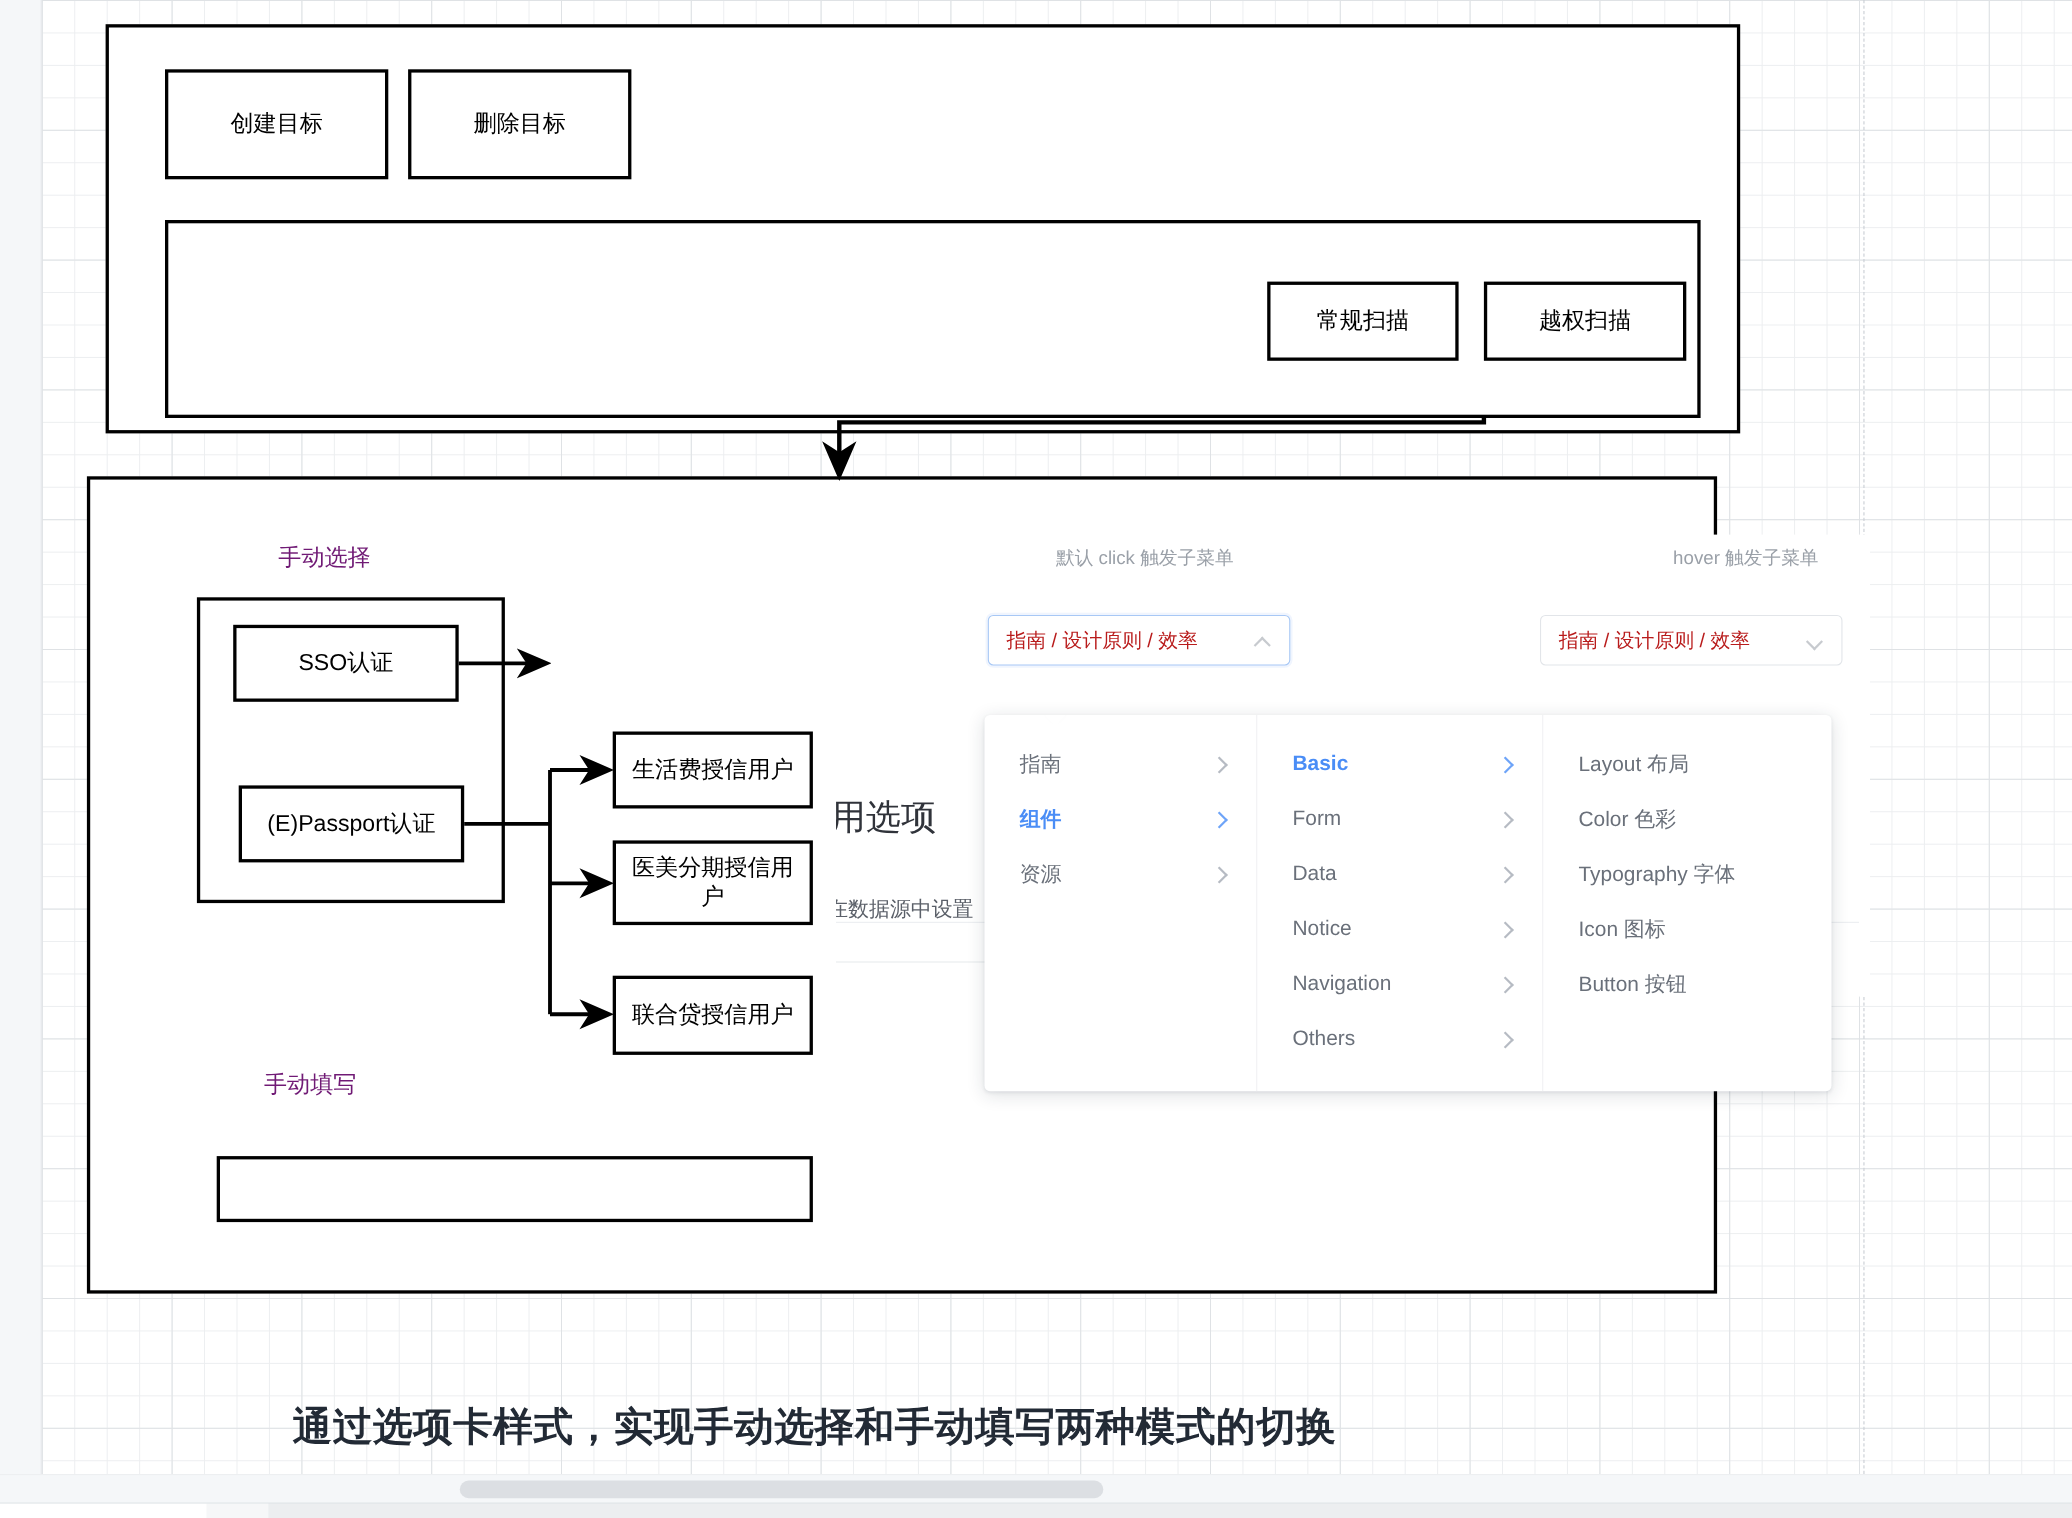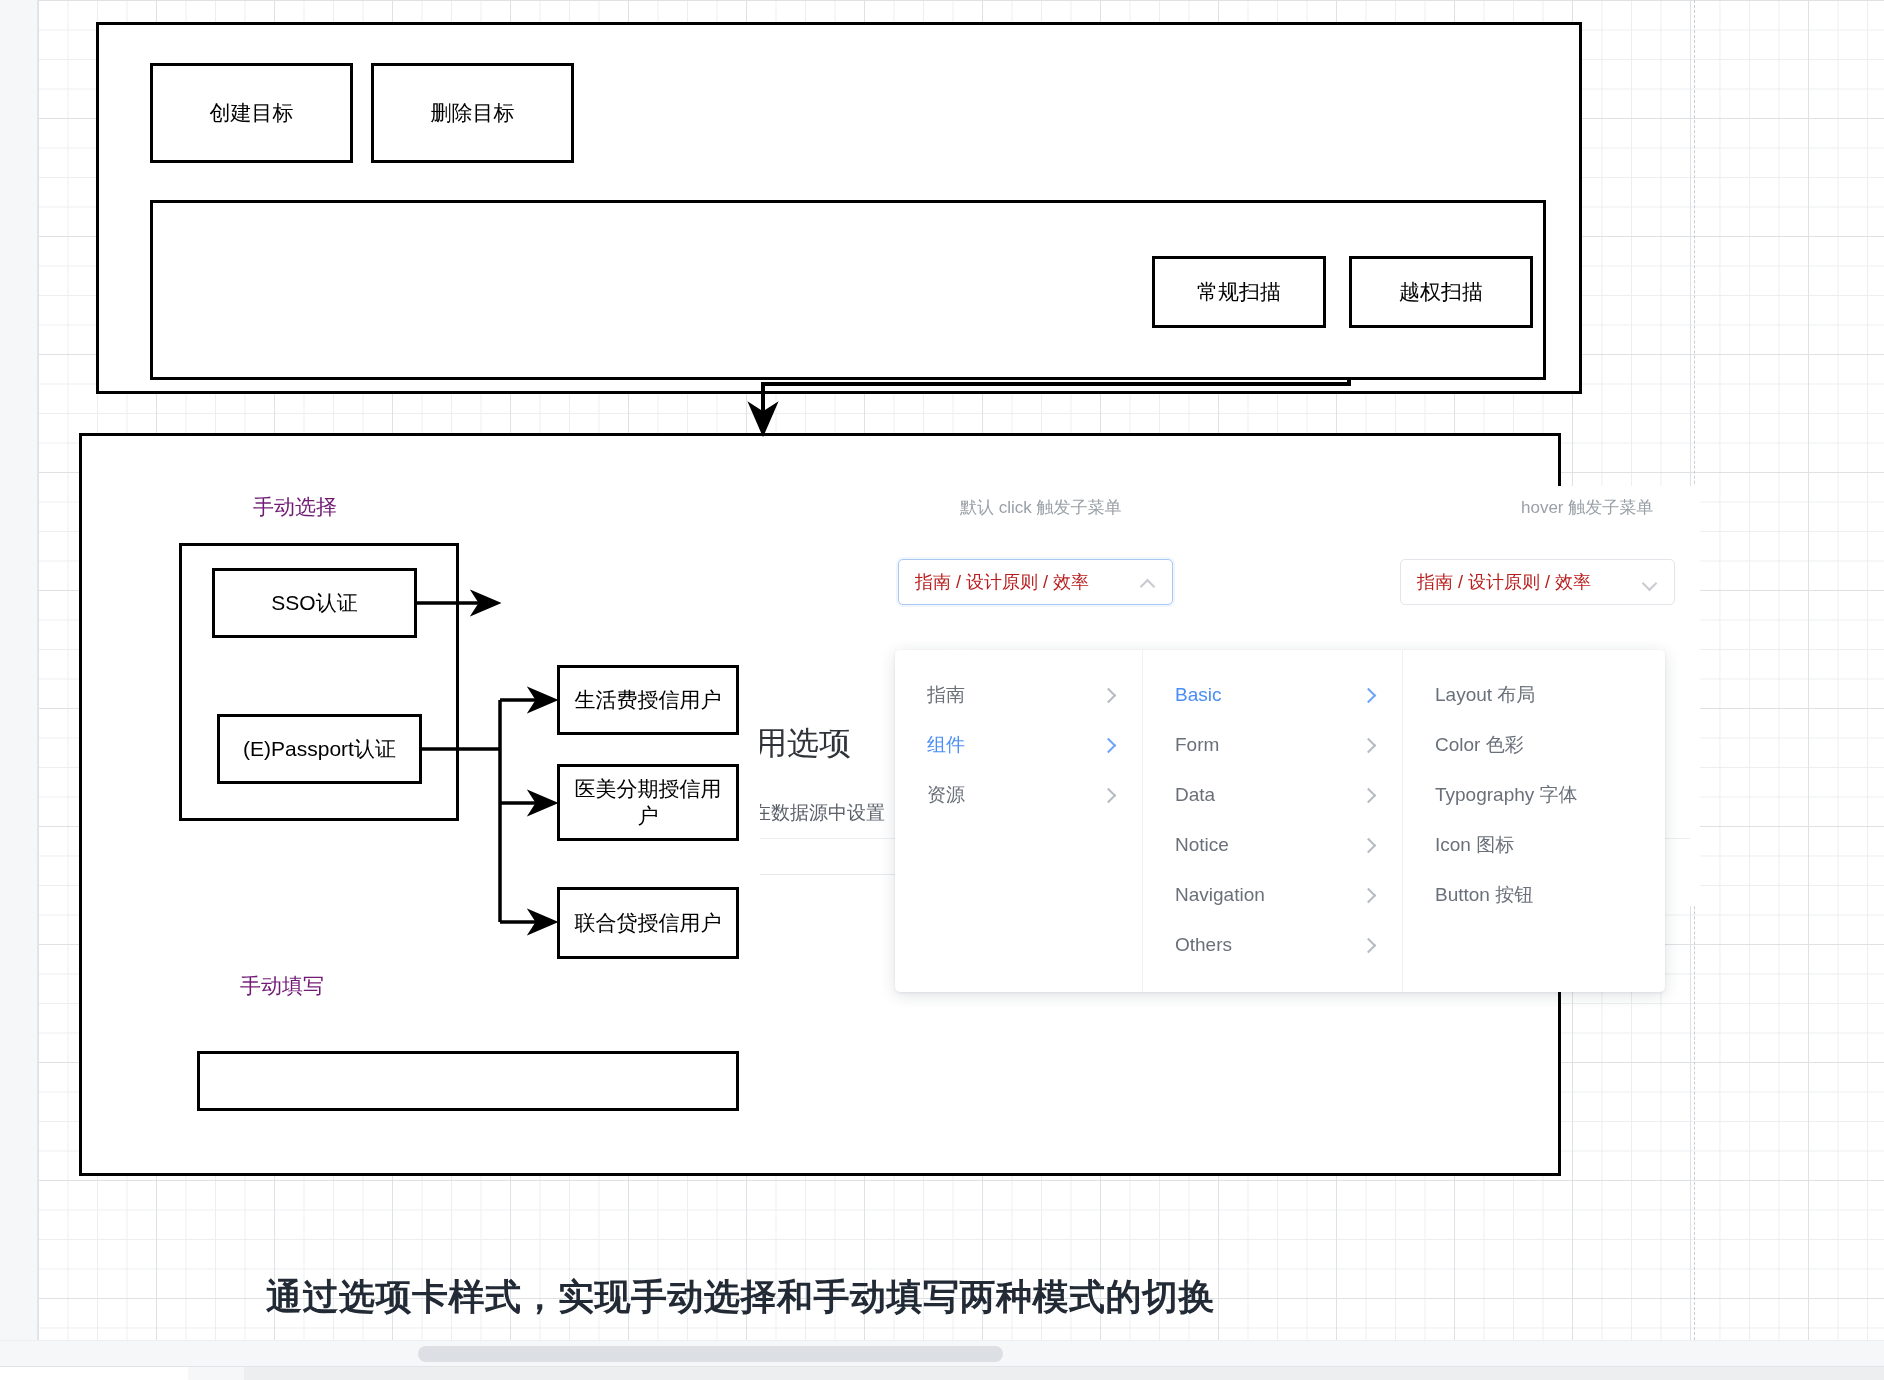--- a/index.html
+++ b/index.html
@@ -159,21 +159,21 @@
   .menu-item {
     display: flex;
     align-items: center;
     padding: 0 26px 0 32px;
     height: 50px;
     font-size: 19px;
     color: #6a707a;
     white-space: nowrap;
   }
   .menu-item .mi-label { flex: 1; }
-  .menu-item.active { color: #4a8df6; font-weight: 400; }
+  .menu-item.active { color: #4a8df6; font-weight: 700; }
   .menu-item .arr {
     width: 14px; height: 14px; position: relative;
   }
   .menu-item .arr::before {
     content: "";
     position: absolute;
     left: 1px; top: 2px;
     width: 9px; height: 9px;
     border-right: 2px solid #b6bbc3;
     border-top: 2px solid #b6bbc3;
@@ -187,20 +187,21 @@
     font-size: 32px;
     color: #30333a;
     white-space: nowrap;
     font-weight: 400;
   }
   .shot-sub {
     position: absolute;
     font-size: 19px;
     color: #5b6069;
     white-space: nowrap;
+    margin-top: 14px;
   }
   .shot-faint {
     position: absolute;
     font-size: 18px;
     color: #c6cad0;
     white-space: nowrap;
   }
   .shot-rule {
     position: absolute;
     height: 1px;

